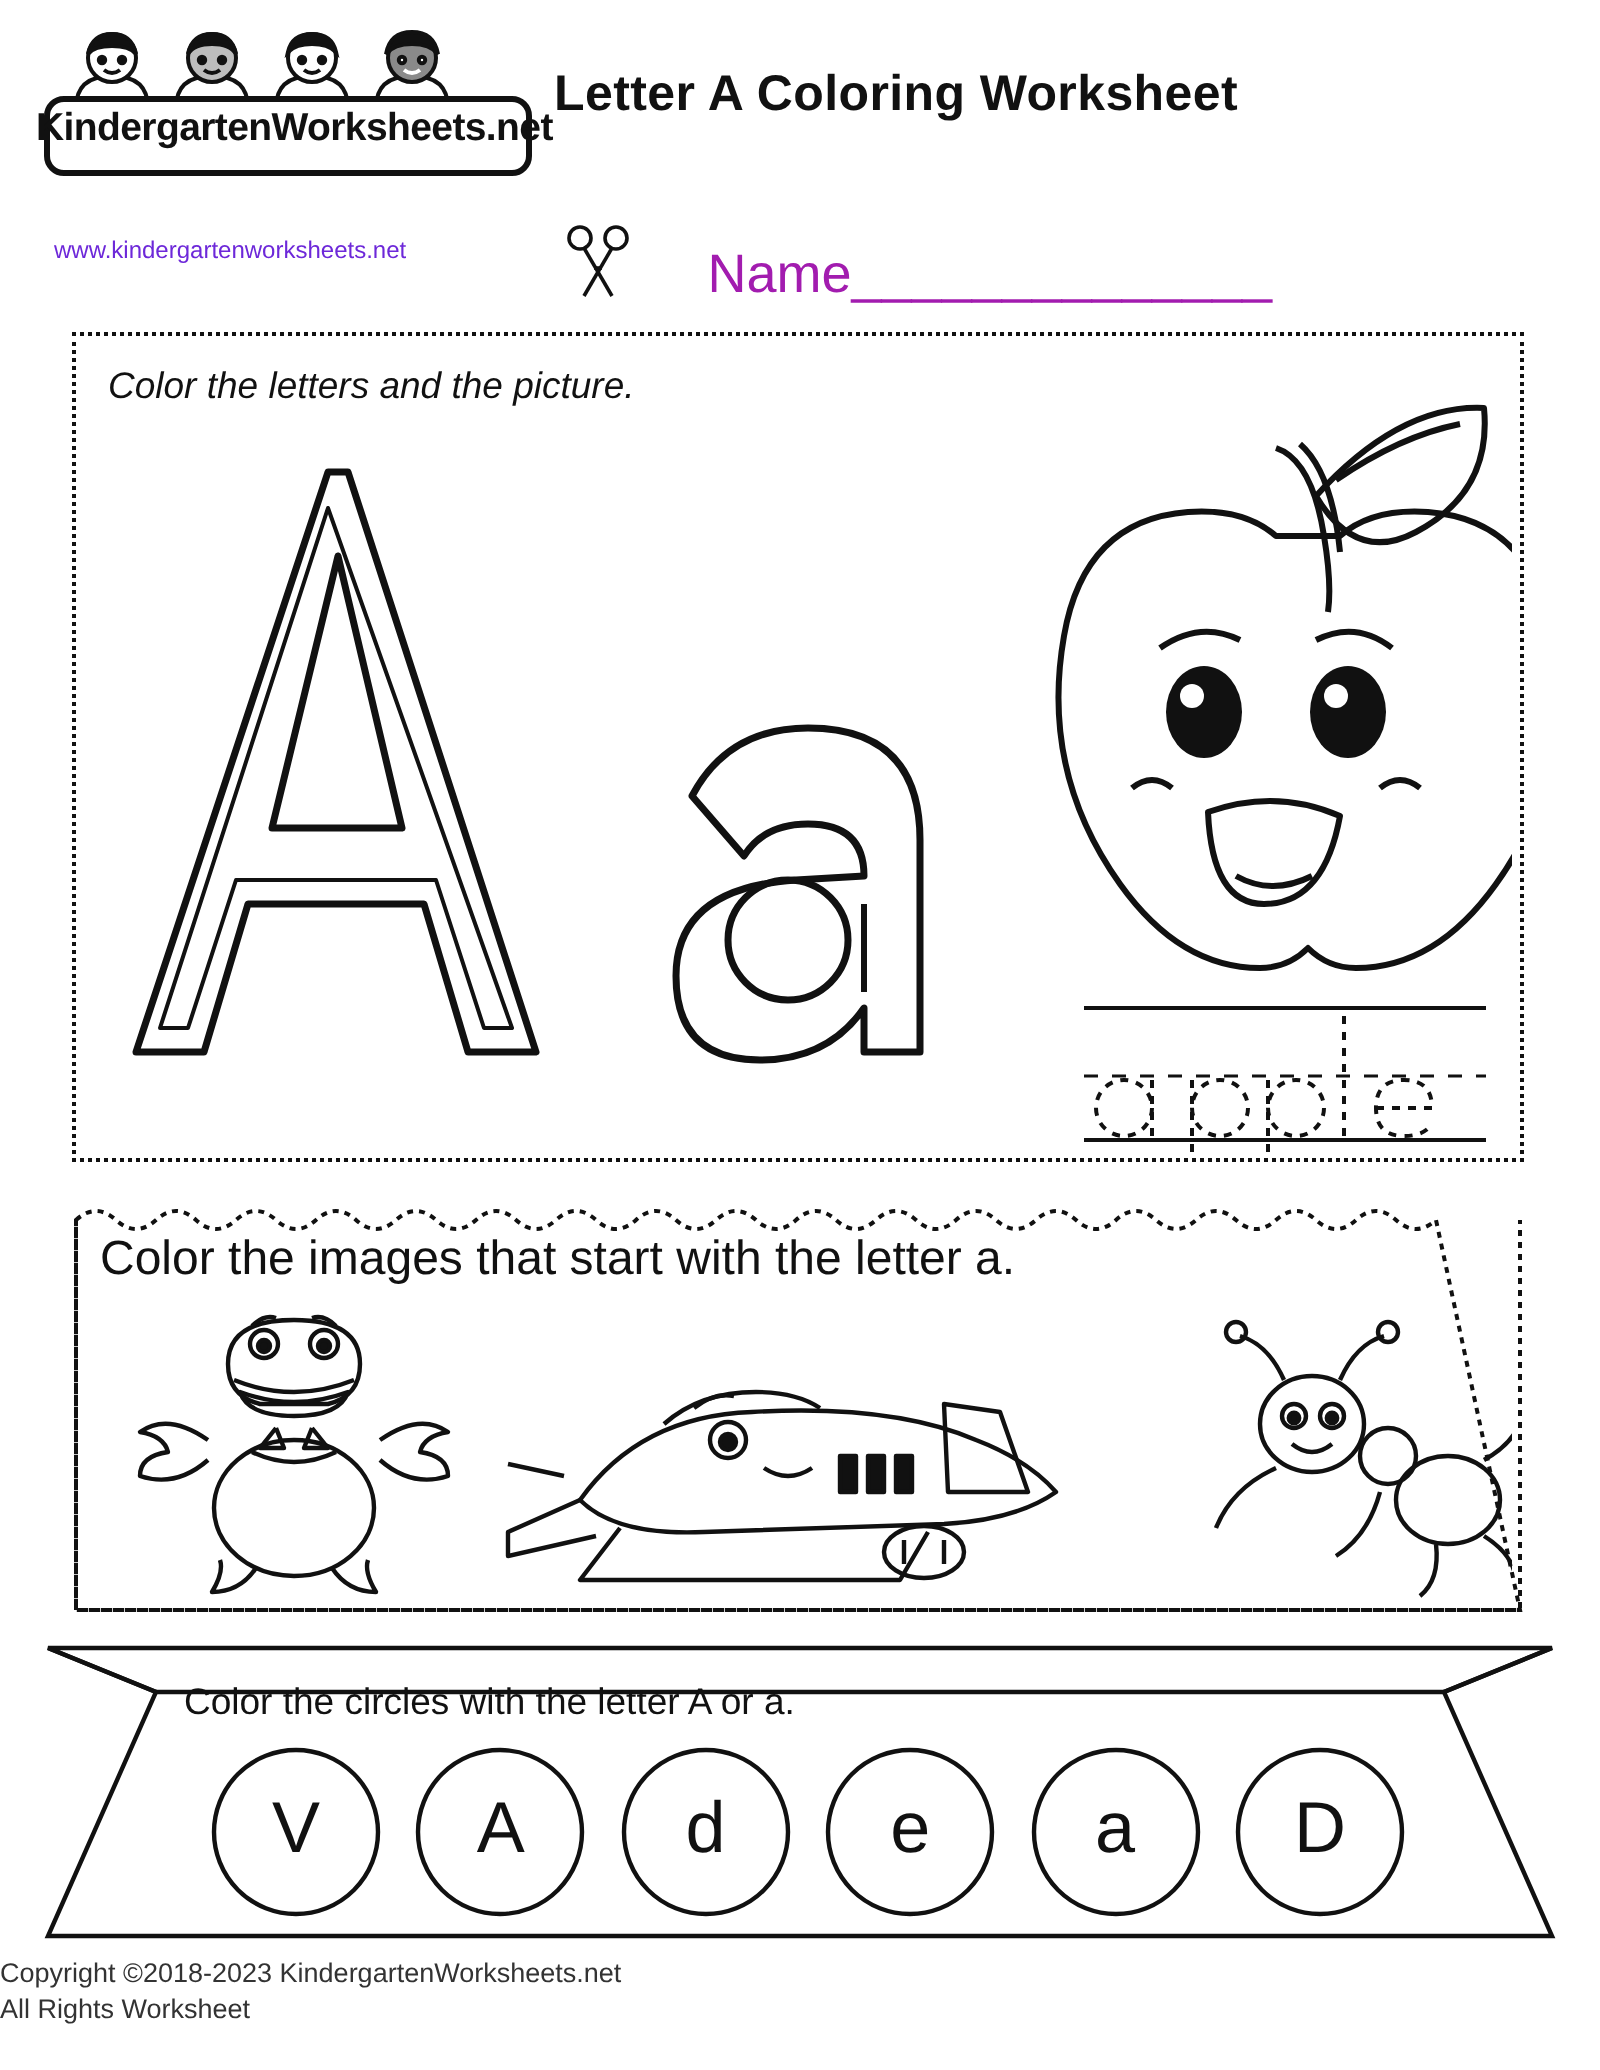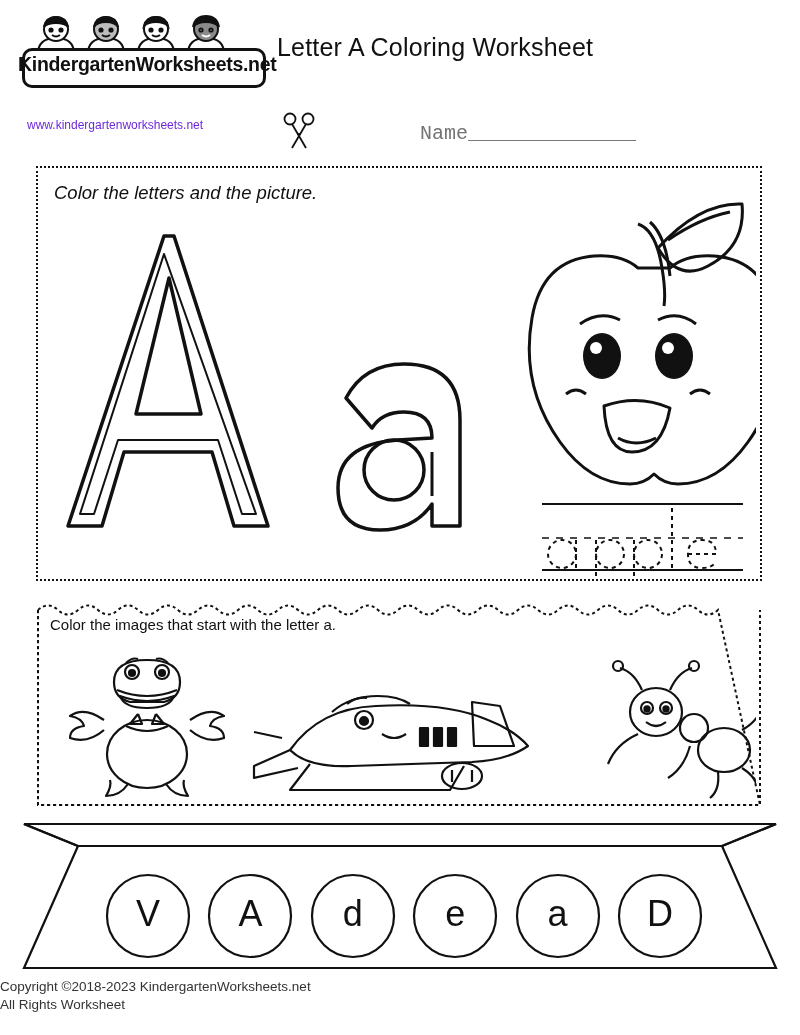--- a/index.html
+++ b/index.html
@@ -71,40 +71,39 @@
     font-size: 12px;
     color: #6d28d9;
     font-family: "Liberation Sans", sans-serif;
     text-align: center;
   }
   .worksheet-title {
     position: absolute;
     left: 277px;
     top: 33px;
     font-size: 25px;
-    font-weight: normal;
+    font-weight: bold;
     color: #111111;
     letter-spacing: 0.2px;
     text-align: center;
   }
   .scissors {
     position: absolute;
     left: 277px;
     top: 112px;
     width: 44px;
     height: 40px;
   }
   .name-line {
     position: absolute;
     right: 44px;
     top: 122px;
-    font-size: 20px;
-    color: #737373;
+    font-size: 27px;
+    color: #a21caf;
     white-space: nowrap;
-    font-family: Liberation Mono, monospace;
   }
 
   
   .sec1 {
     position: absolute;
     left: 36px;
     top: 166px;
     width: 726px;
     height: 415px;
     border: 2px dotted #111111;
@@ -151,21 +150,21 @@
   .sec2-border {
     position: absolute;
     inset: 0;
     width: 100%;
     height: 100%;
   }
   .sec2-instr {
     position: absolute;
     left: 18px;
     top: 16px;
-    font-size: 15px;
+    font-size: 24px;
     color: #111111;
   }
   .sec2-images {
     position: absolute;
     left: 10px;
     top: 42px;
     width: 714px;
     height: 160px;
   }
 
@@ -433,20 +432,21 @@
 </div>
 
 <div class="sec3">
   <svg class="sec3-banner" viewBox="0 0 756 152" preserveAspectRatio="none">
     <path d="M2 4 L754 4 L700 26 L754 148 L2 148 L56 26 Z" fill="none" stroke="#111" stroke-width="2.2"></path>
     <path d="M56 26 L700 26" fill="none" stroke="#111" stroke-width="2.2"></path>
     <path d="M2 4 L56 26" fill="none" stroke="#111" stroke-width="2.2"></path>
     <path d="M754 4 L700 26" fill="none" stroke="#111" stroke-width="2.2"></path>
   </svg>
 
+  <div class="sec3-instr">Color the circles with the letter A or a.</div>
 
   <div class="circles-row">
     <div class="circle-item">
       <svg viewBox="0 0 88 88">
           <circle cx="44" cy="44" r="41" fill="none" stroke="#111" stroke-width="2.2"></circle>
         </svg>
       <div class="circle-letter">V</div>
     </div>
     <div class="circle-item">
       <svg viewBox="0 0 88 88">

